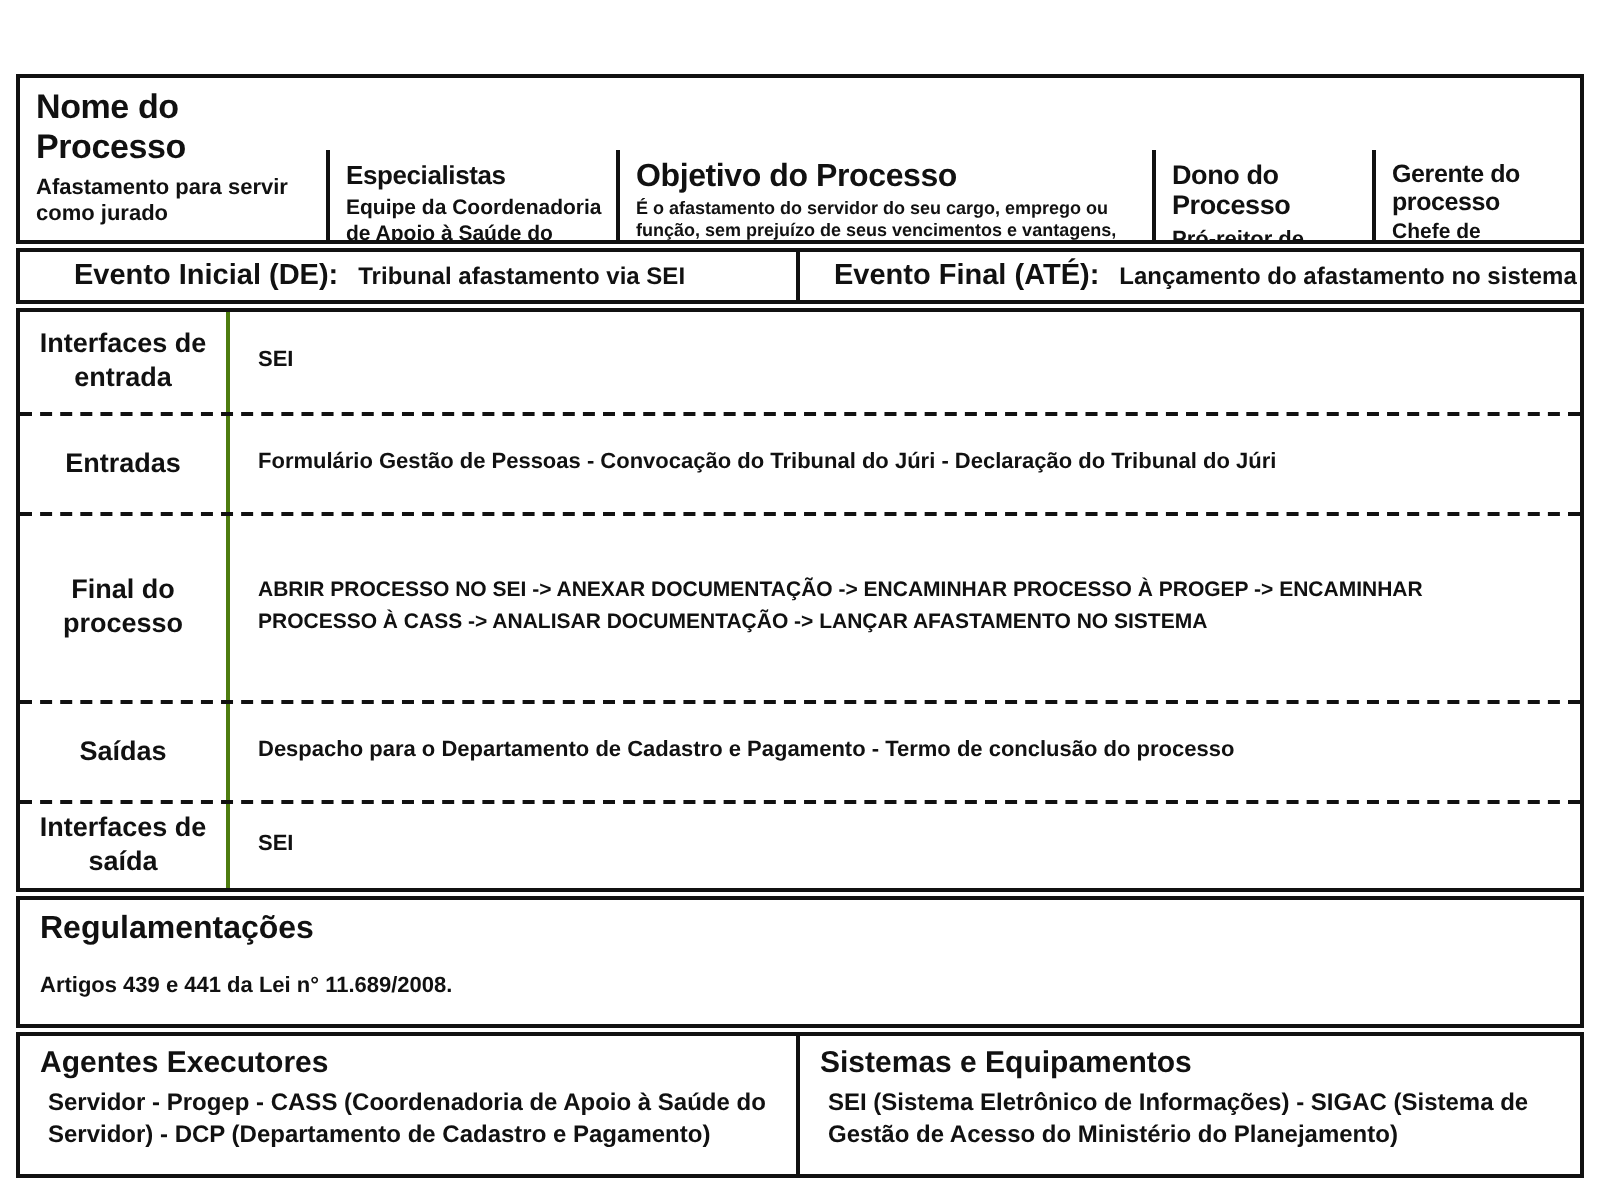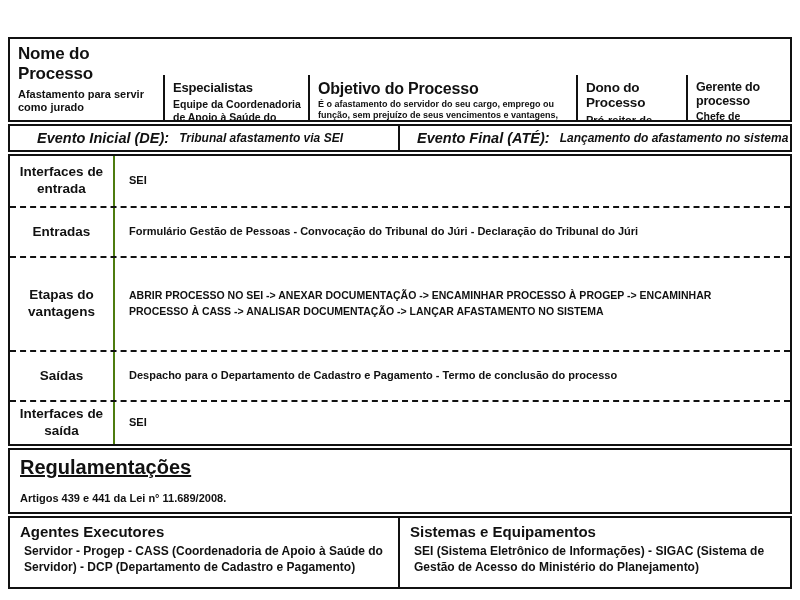--- a/index.html
+++ b/index.html
@@ -38,21 +38,21 @@
   .c-esp  .hdr-title { font-size: 13px; }
   .c-obj  .hdr-title { font-size: 16px; }
   .c-dono .hdr-title { font-size: 13.5px; }
   .c-ger  .hdr-title { font-size: 12.5px; }
   .hdr-text { font-size: 11px; line-height: 1.22; margin-top: 4px; }
   .c-esp  .hdr-text { font-size: 10.5px; margin-top: 3px; }
   .c-obj  .hdr-text { font-size: 9px; line-height: 1.2; margin-top: 1px; }
   .c-ger  .hdr-text { margin-top: 2px; font-size: 10.5px; }
 
   
-  .evt-row { display: flex; height: 28px; align-items: center; font-style: italic; }
+  .evt-row { display: flex; height: 28px; align-items: center; }
   .evt-half { display: flex; align-items: center; height: 100%; }
   .evt-left  { width: 388px; padding-left: 27px; }
   .evt-right { flex: 1; border-left: 2px solid #111111; padding-left: 17px; }
   .evt-label { font-size: 14.5px; white-space: nowrap; }
   .evt-value { font-size: 12px; margin-left: 10px; white-space: nowrap; }
 
   
   .body-grid { height: 292px; display: flex; flex-direction: column; }
   .body-row { display: flex; }
   .body-row + .body-row { border-top: 2px dashed #111111; }
@@ -69,21 +69,21 @@
   .body-value {
     flex: 1;
     display: flex; align-items: center;
     padding: 0 14px;
     font-size: 11px; line-height: 1.45;
   }
   .r2 .body-value { font-size: 10.5px; line-height: 1.5; padding-right: 30px; }
 
   
   .reg-box { height: 66px; padding: 6px 10px; }
-  .reg-title { font-size: 20px; text-decoration: underline; }
+  .reg-title { font-size: 16px; }
   .reg-text  { font-size: 11px; margin-top: 13px; }
 
   
   .foot-row { display: flex; height: 73px; }
   .foot-cell { padding: 5px 10px; }
   .foot-left  { width: 388px; }
   .foot-right { flex: 1; border-left: 2px solid #111111; }
   .foot-title { font-size: 15px; }
   .foot-text  { font-size: 12px; line-height: 1.3; margin-top: 4px; padding-left: 4px; }
 </style>
@@ -129,21 +129,21 @@
   <div class="section body-grid">
     <div class="body-row r0">
       <div class="body-label">Interfaces de entrada</div>
       <div class="body-value">SEI</div>
     </div>
     <div class="body-row r1">
       <div class="body-label">Entradas</div>
       <div class="body-value">Formulário Gestão de Pessoas - Convocação do Tribunal do Júri - Declaração do Tribunal do Júri</div>
     </div>
     <div class="body-row r2">
-      <div class="body-label">Etapas do vantagens</div>
+      <div class="body-label">Final do processo</div>
       <div class="body-value">ABRIR PROCESSO NO SEI -&gt;  ANEXAR DOCUMENTAÇÃO  -&gt; ENCAMINHAR PROCESSO À PROGEP -&gt; ENCAMINHAR PROCESSO À CASS -&gt; ANALISAR DOCUMENTAÇÃO -&gt;  LANÇAR AFASTAMENTO NO SISTEMA</div>
     </div>
     <div class="body-row r3">
       <div class="body-label">Saídas</div>
       <div class="body-value">Despacho para o Departamento de Cadastro e Pagamento - Termo de conclusão do processo</div>
     </div>
     <div class="body-row r4">
       <div class="body-label">Interfaces de saída</div>
       <div class="body-value">SEI</div>
     </div>

